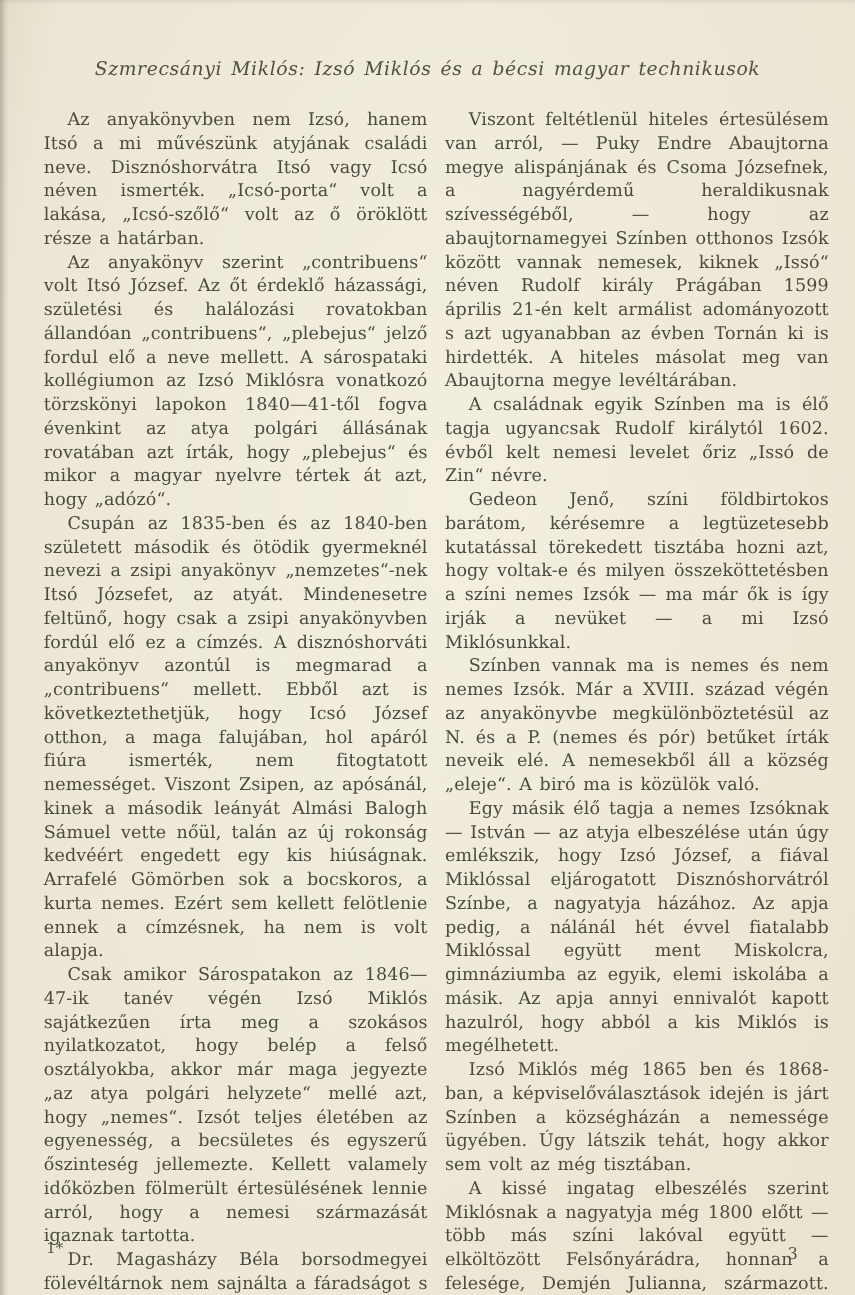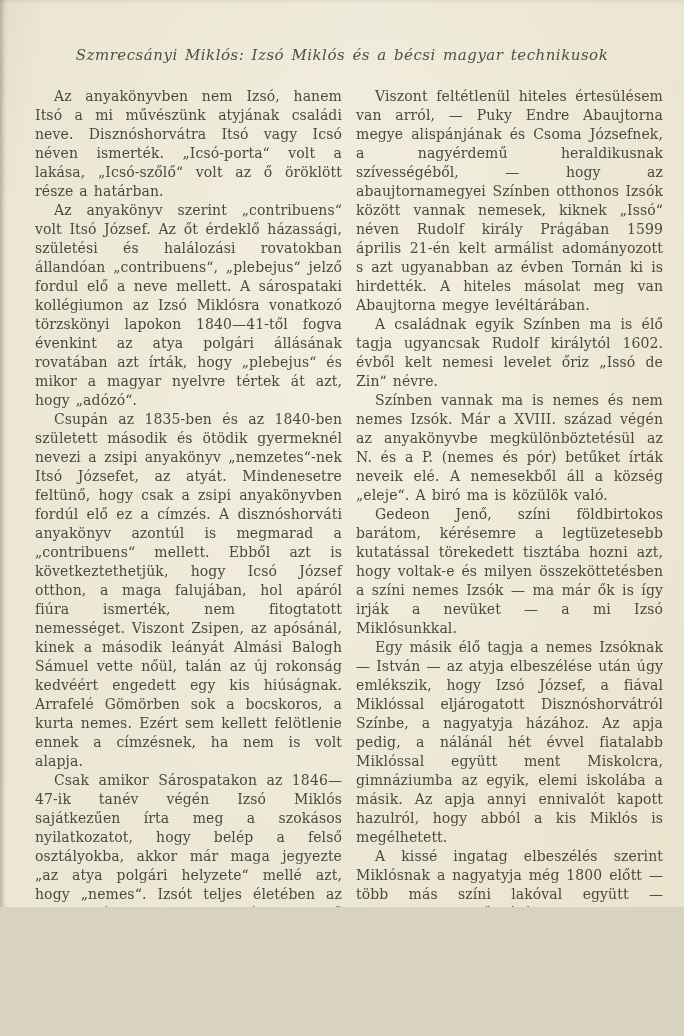--- a/index.html
+++ b/index.html
@@ -3,21 +3,21 @@
 <meta charset="utf-8">
 <style>
   html, body {
     margin: 0;
     padding: 0;
     background: #d8d2c0;
   }
   .page {
     position: relative;
     width: 684px;
-    height: 907px;
+    height: 1036px;
     overflow: hidden;
     background:
       radial-gradient(ellipse at 55% 40%, rgba(255,252,240,0.35), rgba(0,0,0,0) 70%),
       linear-gradient(100deg, #e3ddc8 0%, #ece7d4 6%, #ede8d6 45%, #ebe5d1 85%, #eae4cf 100%);
     font-family: "DejaVu Serif", "Liberation Serif", serif;
     color: #4b4941;
   }
   .edge-left {
     position: absolute;
     left: 0; top: 0; bottom: 0;
@@ -90,23 +90,24 @@
     <div class="col">
       <p>Az anyakönyvben nem Izsó, hanem Itsó a mi művészünk atyjának családi neve. Disznóshorvátra Itsó vagy Icsó néven ismerték. „Icsó-porta“ volt a lakása, „Icsó-szőlő“ volt az ő öröklött része a határban.</p>
       <p>Az anyakönyv szerint „contribuens“ volt Itsó József. Az őt érdeklő házassági, születési és halálozási rovatokban állandóan „contribuens“, „plebejus“ jelző fordul elő a neve mellett. A sárospataki kollégiumon az Izsó Miklósra vonatkozó törzskönyi lapokon 1840—41-től fogva évenkint az atya polgári állásának rovatában azt írták, hogy „plebejus“ és mikor a magyar nyelvre tértek át azt, hogy „adózó“.</p>
       <p>Csupán az 1835-ben és az 1840-ben született második és ötödik gyermeknél nevezi a zsipi anyakönyv „nemzetes“-nek Itsó Józsefet, az atyát. Mindenesetre feltünő, hogy csak a zsipi anyakönyvben fordúl elő ez a címzés. A disznóshorváti anyakönyv azontúl is megmarad a „contribuens“ mellett. Ebből azt is következtethetjük, hogy Icsó József otthon, a maga falujában, hol apáról fiúra ismerték, nem fitogtatott nemességet. Viszont Zsipen, az apósánál, kinek a második leányát Almási Balogh Sámuel vette nőül, talán az új rokonság kedvéért engedett egy kis hiúságnak. Arrafelé Gömörben sok a bocskoros, a kurta nemes. Ezért sem kellett felötlenie ennek a címzésnek, ha nem is volt alapja.</p>
       <p>Csak amikor Sárospatakon az 1846—47-ik tanév végén Izsó Miklós sajátkezűen írta meg a szokásos nyilatkozatot, hogy belép a felső osztályokba, akkor már maga jegyezte „az atya polgári helyzete“ mellé azt, hogy „nemes“. Izsót teljes életében az egyenesség, a becsületes és egyszerű őszinteség jellemezte. Kellett valamely időközben fölmerült értesülésének lennie arról, hogy a nemesi származását igaznak tartotta.</p>
       <p>Dr. Magasházy Béla borsodmegyei fölevéltárnok nem sajnálta a fáradságot s kiböngészte a vármegye régi irataiból, hogy az „Iczó vel Ichó“ jobbágyi családnév a XVII. században több helyütt fordul elő s nevezetesen egy ily nevű János 1667-ben Edelényben szerepel s valószinűnek látszott hogy a közeli Edelényből származtak át Disznóshorvátra az Izsók.</p>
     </div>
     <div class="col">
       <p>Viszont feltétlenül hiteles értesülésem van arról, — Puky Endre Abaujtorna megye alispánjának és Csoma Józsefnek, a nagyérdemű heraldikusnak szívességéből, — hogy az abaujtornamegyei Színben otthonos Izsók között vannak nemesek, kiknek „Issó“ néven Rudolf király Prágában 1599 április 21-én kelt armálist adományozott s azt ugyanabban az évben Tornán ki is hirdették. A hiteles másolat meg van Abaujtorna megye levéltárában.</p>
       <p>A családnak egyik Színben ma is élő tagja ugyancsak Rudolf királytól 1602. évből kelt nemesi levelet őriz „Issó de Zin“ névre.</p>
+      <p>Gedeon Jenő, színi földbirtokos barátom, kérésemre a legtüzetesebb kutatással törekedett tisztába hozni azt, hogy voltak-e és milyen összeköttetésben a színi nemes Izsók — ma már ők is így irják a nevüket — a mi Izsó Miklósunkkal.</p>
       <p>Színben vannak ma is nemes és nem nemes Izsók. Már a XVIII. század végén az anyakönyvbe megkülönböztetésül az N. és a P. (nemes és pór) betűket írták neveik elé. A nemesekből áll a község „eleje“. A biró ma is közülök való.</p>
-      <p>Gedeon Jenő, színi földbirtokos barátom, kérésemre a legtüzetesebb kutatással törekedett tisztába hozni azt, hogy voltak-e és milyen összeköttetésben a színi nemes Izsók — ma már ők is így irják a nevüket — a mi Izsó Miklósunkkal.</p>
       <p>Egy másik élő tagja a nemes Izsóknak — István — az atyja elbeszélése után úgy emlékszik, hogy Izsó József, a fiával Miklóssal eljárogatott Disznóshorvátról Színbe, a nagyatyja házához. Az apja pedig, a nálánál hét évvel fiatalabb Miklóssal együtt ment Miskolcra, gimnáziumba az egyik, elemi iskolába a másik. Az apja annyi ennivalót kapott hazulról, hogy abból a kis Miklós is megélhetett.</p>
+      <p>Izsó Miklós még 1865 ben és 1868-ban, a képviselőválasztások idején is járt Színben a községházán a nemessége ügyében. Úgy látszik tehát, hogy akkor sem volt az még tisztában.</p>
       <p>A kissé ingatag elbeszélés szerint Miklósnak a nagyatyja még 1800 előtt — több más színi lakóval együtt — elköltözött Felsőnyárádra, honnan a felesége, Demjén Julianna, származott. Csakhogy Felsőnyárádon az anyakönyvi bejegyzések között 1785-től 1815-ig az Izsó név csupán egyszer, 1812-ben fordul elő s az Izsó Miklóssal semmiféle vonatkozásban sem áll.</p>
 
     </div>
   </div>
 
   <div class="footer-mark">1*</div>
   <div class="page-number">3</div>
 </div>
 
 </body></html>

